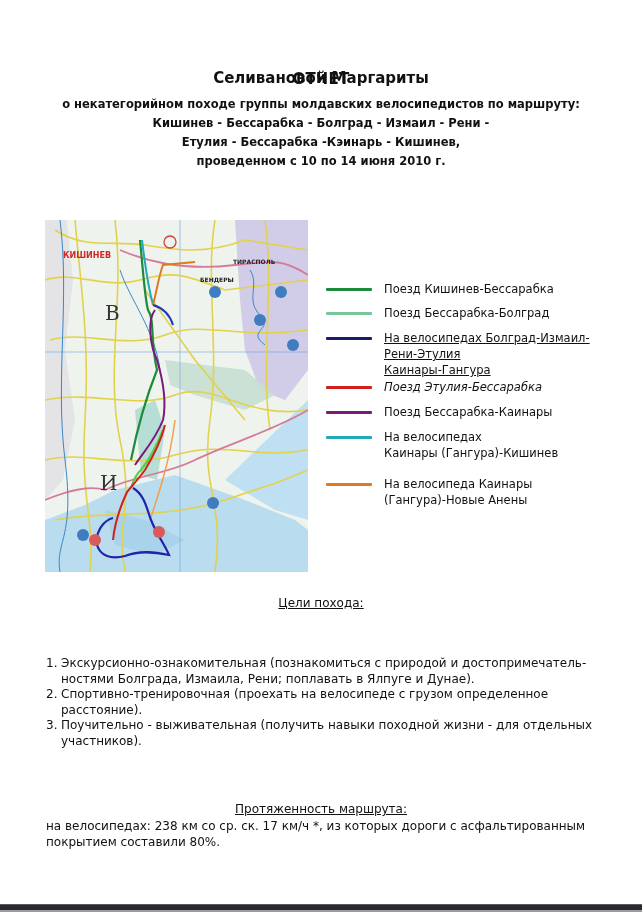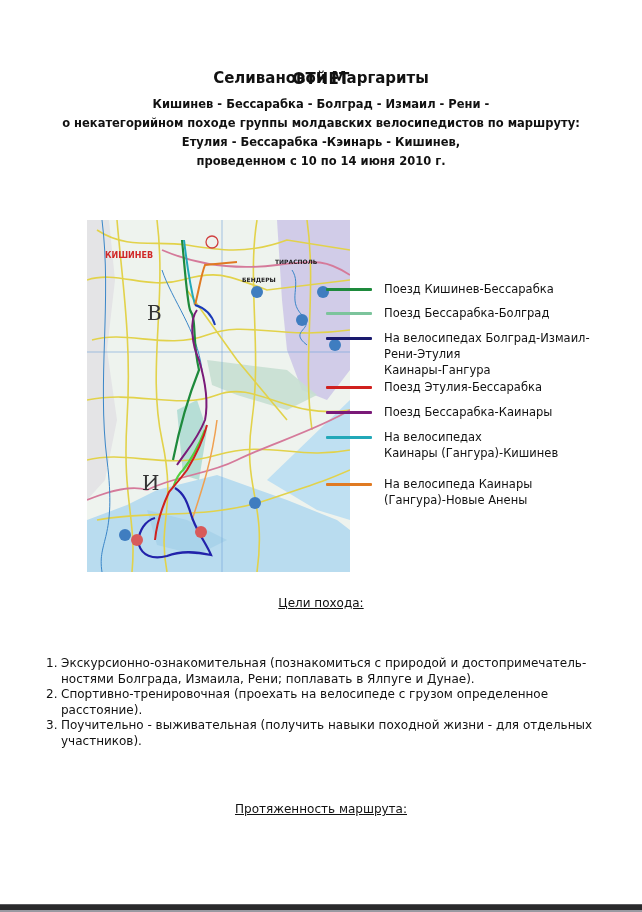--- a/index.html
+++ b/index.html
@@ -8,21 +8,21 @@
     font-family: "DejaVu Sans", sans-serif; color: #111;
   }
   .title { position: absolute; left: 0; width: 642px; text-align: center; top: 49px;
     font-size: 15px; font-weight: bold; letter-spacing: 0.3px; margin-top: 21px; }
   .author { position: absolute; left: 0; width: 642px; text-align: center; top: 69px;
     font-size: 15px; font-weight: bold; }
   .subtitle { position: absolute; left: 0; width: 642px; text-align: center; top: 95px;
     font-size: 11.5px; font-weight: bold; line-height: 19px; }
   .subtitle div { white-space: nowrap; }
 
-  .map { position: absolute; left: 45px; top: 220px; width: 263px; height: 352px; overflow: hidden; margin-left: 42px; }
+  .map { position: absolute; left: 45px; top: 220px; width: 263px; height: 352px; overflow: hidden; }
   .map svg { display: block; }
 
   .legend { position: absolute; left: 324px; top: 281px; width: 300px; }
   .legend-item { position: absolute; left: 0; width: 300px; }
   .legend-line { position: absolute; left: 2px; width: 46px; height: 3px; border-radius: 1px; }
   .legend-text { position: absolute; left: 60px; font-size: 11.5px; line-height: 16px; white-space: pre-line; }
 
   .goals-heading { position: absolute; left: 0; width: 642px; text-align: center; top: 596px;
     font-size: 12px; text-decoration: underline; }
   .goals { position: absolute; left: 46px; top: 656px; width: 560px; margin: 0; padding: 0; list-style: none;
@@ -37,22 +37,22 @@
   .bottom-bar { position: absolute; left: 0; top: 904px; width: 642px; height: 5px; background: #2a2a2c;
     border-top: 1px solid #5a5a5e; }
   .bottom-bar2 { position: absolute; left: 0; top: 910px; width: 642px; height: 2px; background: #9a9aa2; }
 </style>
 </head>
 <body>
 
 <div class="title">ОТЧЕТ</div>
 <div class="author">Селивановой Маргариты</div>
 <div class="subtitle">
+  <div>о некатегорийном походе группы молдавских велосипедистов по маршруту:</div>
   <div>Кишинев - Бессарабка - Болград - Измаил - Рени -</div>
-  <div>о некатегорийном походе группы молдавских велосипедистов по маршруту:</div>
   <div>Етулия - Бессарабка -Кэинарь - Кишинев,</div>
   <div>проведенном с 10 по 14 июня 2010 г.</div>
 </div>
 
 <div class="map">
   <svg width="263" height="352" viewBox="0 0 263 352">
 
     <rect x="0" y="0" width="263" height="352" fill="#eef3ee"></rect>
 
     <path d="M0,0 L22,0 L28,60 L20,130 L30,200 L18,260 L0,280 Z" fill="#e4e4e6"></path>
@@ -134,27 +134,27 @@
   <div class="legend-item" style="top:0px;">
     <div class="legend-line" style="top: 7px; background: rgb(30, 138, 60);"></div>
     <div class="legend-text" style="top:0px;">Поезд Кишинев-Бессарабка</div>
   </div>
   <div class="legend-item" style="top:24px;">
     <div class="legend-line" style="top: 7px; background: rgb(124, 196, 156);"></div>
     <div class="legend-text" style="top:0px;">Поезд Бессарабка-Болград</div>
   </div>
   <div class="legend-item" style="top:49px;">
     <div class="legend-line" style="top: 7px; background: rgb(26, 26, 110);"></div>
-    <div class="legend-text" style="top:0px;">На велосипедах Болград-Измаил-
+    <div class="legend-text" style="top:0px;text-decoration:underline;">На велосипедах Болград-Измаил-
 Рени-Этулия
 Каинары-Гангура</div>
   </div>
   <div class="legend-item" style="top:98px;">
     <div class="legend-line" style="top: 7px; background: rgb(208, 32, 30);"></div>
-    <div class="legend-text" style="top:0px;">Поезд Этулия-Бессарабка</div>
+    <div class="legend-text" style="top:0px;font-style:italic;">Поезд Этулия-Бессарабка</div>
   </div>
   <div class="legend-item" style="top:123px;">
     <div class="legend-line" style="top: 7px; background: rgb(122, 26, 120);"></div>
     <div class="legend-text" style="top:0px;">Поезд Бессарабка-Каинары</div>
   </div>
   <div class="legend-item" style="top:148px;">
     <div class="legend-line" style="top: 7px; background: rgb(34, 168, 184);"></div>
     <div class="legend-text" style="top:0px;">На велосипедах
 Каинары (Гангура)-Кишинев</div>
   </div>
@@ -176,16 +176,17 @@
     <span>Спортивно-тренировочная (проехать на велосипеде с грузом определенное расстояние).</span>
   </li>
   <li>
     <span class="num">3.</span>
     <span>Поучительно - выживательная (получить навыки походной жизни - для отдельных участников).</span>
   </li>
 </ol>
 
 <div class="length-heading">Протяженность маршрута:</div>
 <div class="length">
+  <div>на велосипедах: 238 км со ср. ск. 17 км/ч *, из которых дороги с асфальтированным покрытием составили 80%.</div>
 </div>
 
 <div class="bottom-bar"></div>
 <div class="bottom-bar2"></div>
 
 </body></html>

